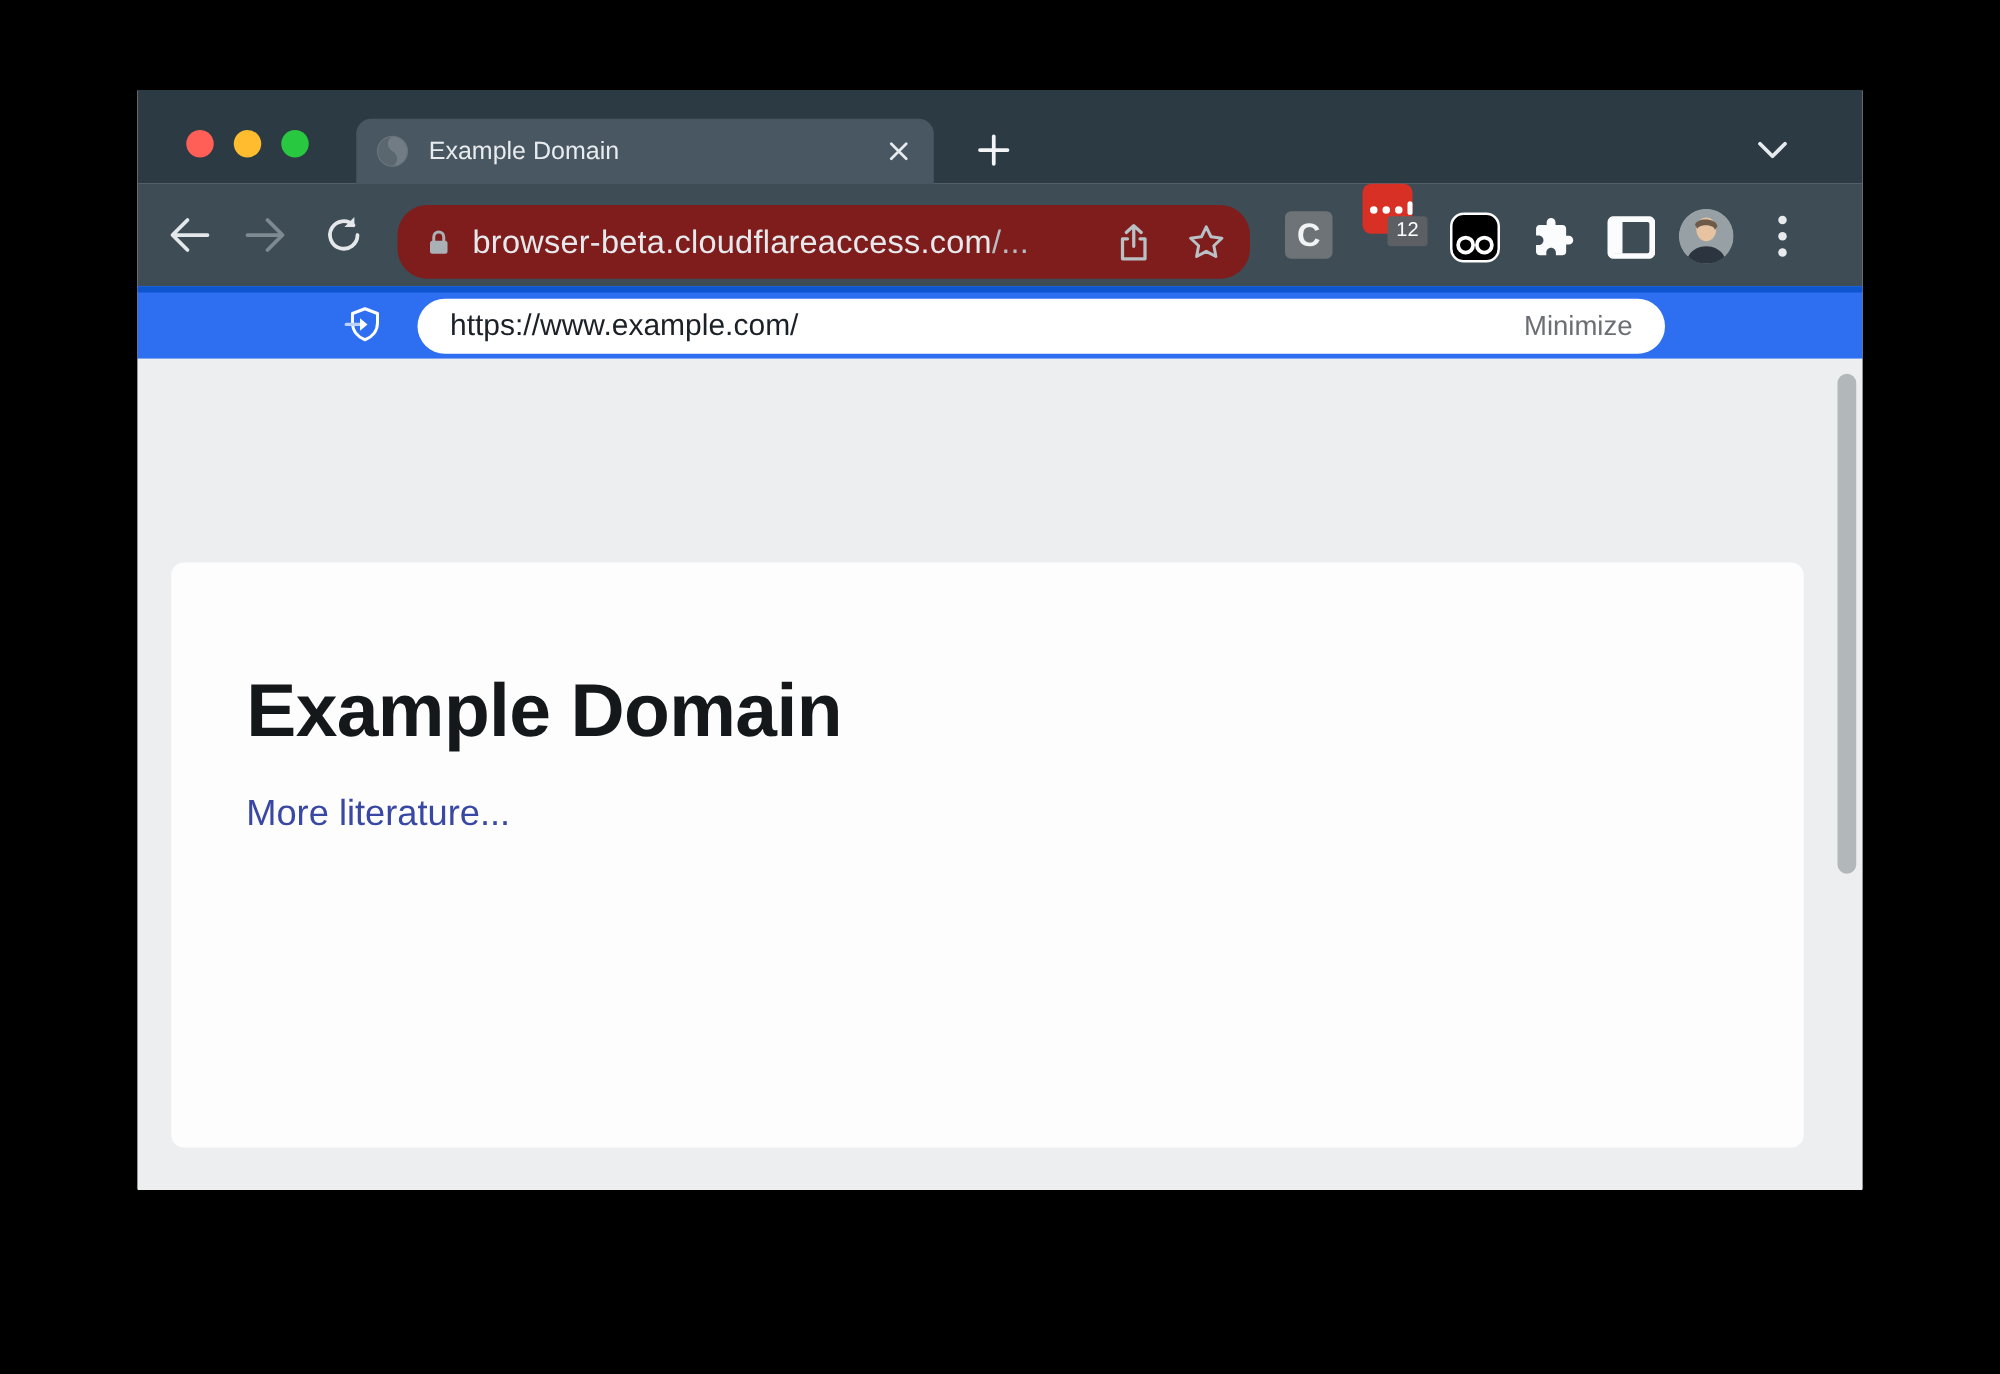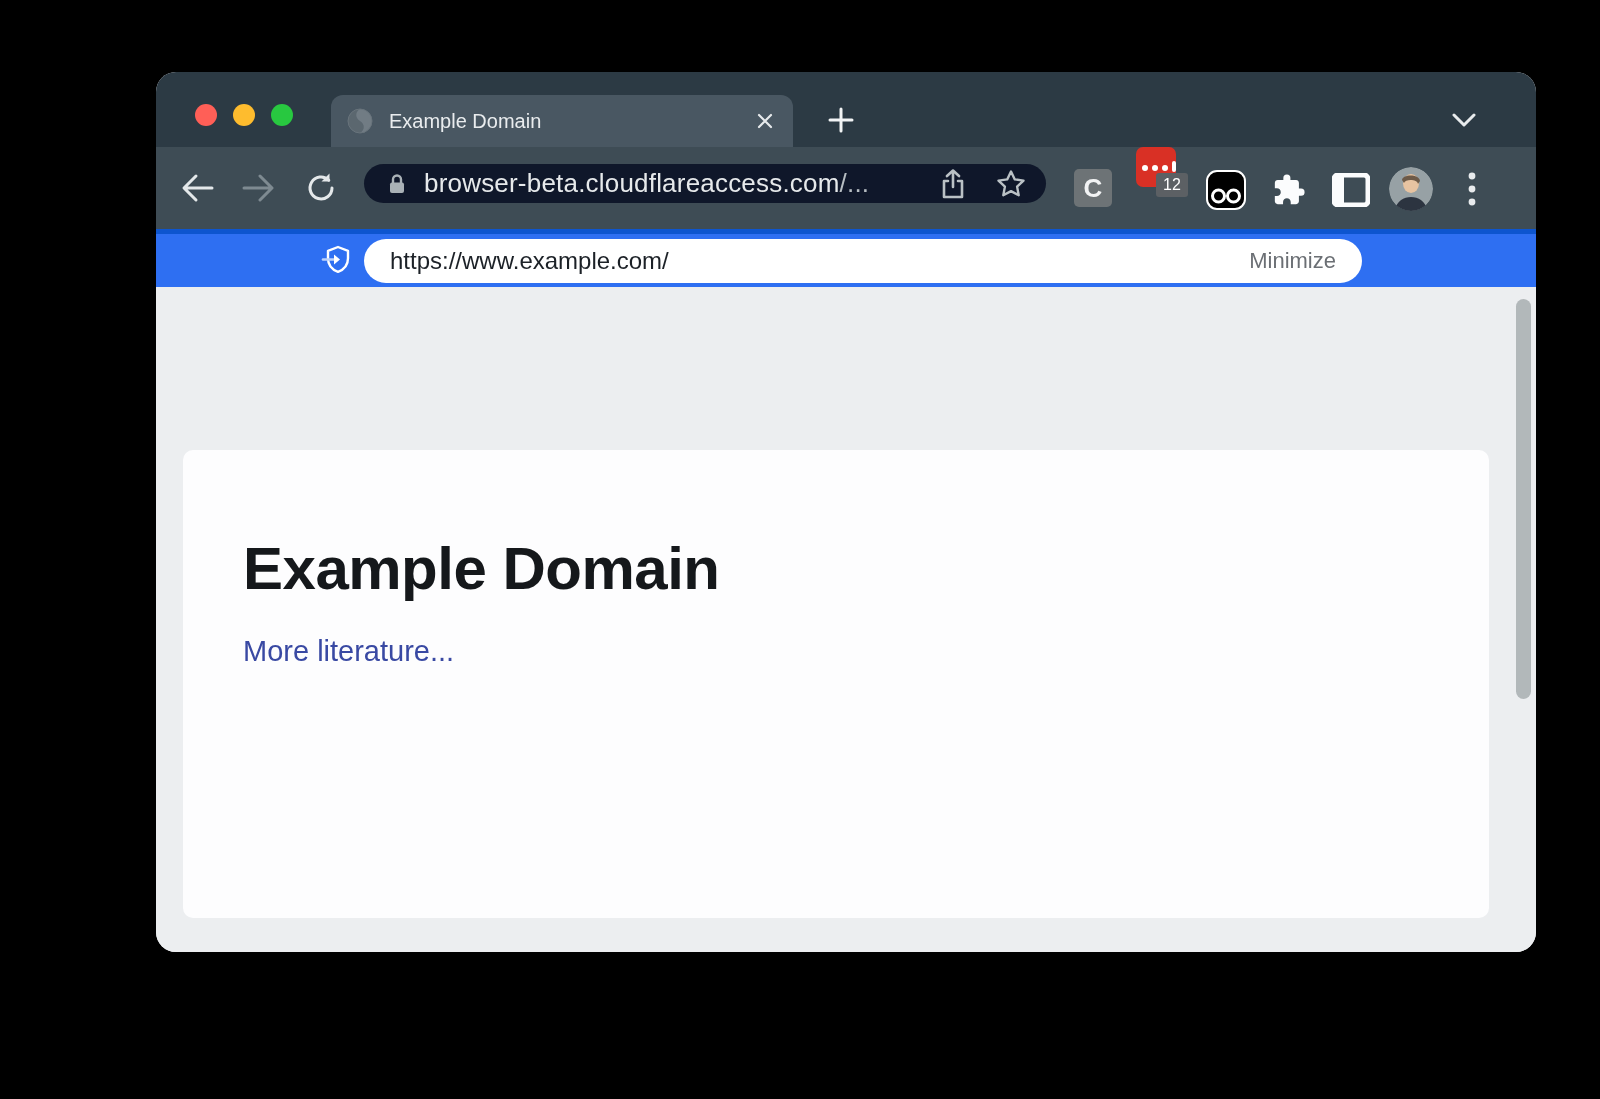--- a/index.html
+++ b/index.html
@@ -4,21 +4,21 @@
 <style>
   html,body{margin:0;padding:0;}
   body{
     width:1600px;height:1099px;background:#000;
     font-family:"Liberation Sans","DejaVu Sans",sans-serif;
     position:relative;overflow:hidden;
     -webkit-font-smoothing:antialiased;
   }
   .window{
     position:absolute;left:110px;top:72px;width:1380px;height:880px;
-    border-radius:20px;overflow:hidden;background:#eceef0;margin-left:46px;
+    border-radius:1px;overflow:hidden;background:#eceef0;
   }
   
   .tabstrip{position:absolute;left:0;top:0;width:100%;height:75px;background:#2c3a44;}
   .traffic{position:absolute;left:39px;top:32px;display:flex;gap:16px;}
   .tl{width:22px;height:22px;border-radius:50%;display:block;}
   .tl.red{background:#ff5f57;}
   .tl.yellow{background:#febc2e;}
   .tl.green{background:#28c840;}
   .tab{
     position:absolute;left:175px;top:23px;width:462px;height:52px;
@@ -30,22 +30,22 @@
   .tab-close{width:24px;height:24px;display:flex;align-items:center;justify-content:center;cursor:pointer;}
   .newtab{position:absolute;left:665px;top:28px;width:40px;height:40px;display:flex;align-items:center;justify-content:center;border-radius:50%;}
   .tabsearch{position:absolute;left:1288px;top:30px;width:40px;height:36px;display:flex;align-items:center;justify-content:center;}
   
   .toolbar{position:absolute;left:0;top:75px;width:100%;height:82px;background:#3e4c55;}
   .navbtn{position:absolute;top:18px;width:46px;height:46px;display:flex;align-items:center;justify-content:center;border-radius:50%;}
   .navbtn.back{left:18px;}
   .navbtn.forward{left:80px;}
   .navbtn.reload{left:142px;}
   .addressbar{
-    position:absolute;left:208px;top:17px;width:682px;height:39px;border-radius:24px;
-    background:#0f172a;display:flex;align-items:center;box-sizing:border-box;padding:0 18px 0 22px;
+    position:absolute;left:208px;top:17px;width:682px;height:59px;border-radius:24px;
+    background:#7f1d1d;display:flex;align-items:center;box-sizing:border-box;padding:0 18px 0 22px;
   }
   .lock{width:22px;height:22px;margin-right:16px;flex:0 0 auto;}
   .url-text{font-size:26px;letter-spacing:.2px;white-space:nowrap;overflow:hidden;flex:1;}
   .url-domain{color:#e6e9eb;}
   .url-suffix{color:#b7bec3;}
   .abar-icon{width:34px;height:34px;margin-left:24px;display:flex;align-items:center;justify-content:center;flex:0 0 auto;}
   .ext{position:absolute;top:22px;display:flex;align-items:center;justify-content:center;}
   .ext-c{left:918px;width:38px;height:38px;background:#6d7376;border-radius:5px;color:#f2f3f4;font-size:26px;font-weight:bold;}
   .ext-lp{left:980px;width:40px;height:40px;background:#d93025;border-radius:7px;position:absolute;text-align:center;}
   .lp-glyph{position:absolute;left:6px;top:16px;display:flex;gap:4px;align-items:center;}
@@ -60,21 +60,21 @@
   .ext-sidepanel{left:1174px;width:42px;height:42px;}
   .avatar{position:absolute;left:1233px;top:20px;width:44px;height:44px;border-radius:50%;overflow:hidden;}
   .kebab{position:absolute;left:1296px;top:22px;width:40px;height:40px;display:flex;align-items:center;justify-content:center;}
   
   .isobar{
     position:absolute;left:0;top:157px;width:100%;height:58px;background:#2e6ff2;
     border-top:5px solid #0d55cf;box-sizing:border-box;
   }
   .shield{position:absolute;left:163px;top:10px;width:34px;height:34px;}
   .iso-pill{
-    position:absolute;left:208px;top:5px;width:998px;height:44px;background:#ffffff;border-radius:22px;
+    position:absolute;left:224px;top:5px;width:998px;height:44px;background:#ffffff;border-radius:22px;
     display:flex;align-items:center;box-sizing:border-box;padding:0 26px;
   }
   .iso-url{font-size:24px;color:#1c2127;flex:1;white-space:nowrap;}
   .iso-min{font-size:22px;color:#6b6f74;cursor:pointer;}
   
   .viewport{position:absolute;left:0;top:215px;width:100%;height:665px;background:#eceef0;}
   .scroll-thumb{position:absolute;right:5px;top:12px;width:15px;height:400px;border-radius:8px;background:#b2b8ba;}
   .card{
     position:absolute;left:27px;top:163px;width:1306px;height:468px;background:#fdfdfe;border-radius:10px;
     box-sizing:border-box;padding:84px 60px 0 60px;

